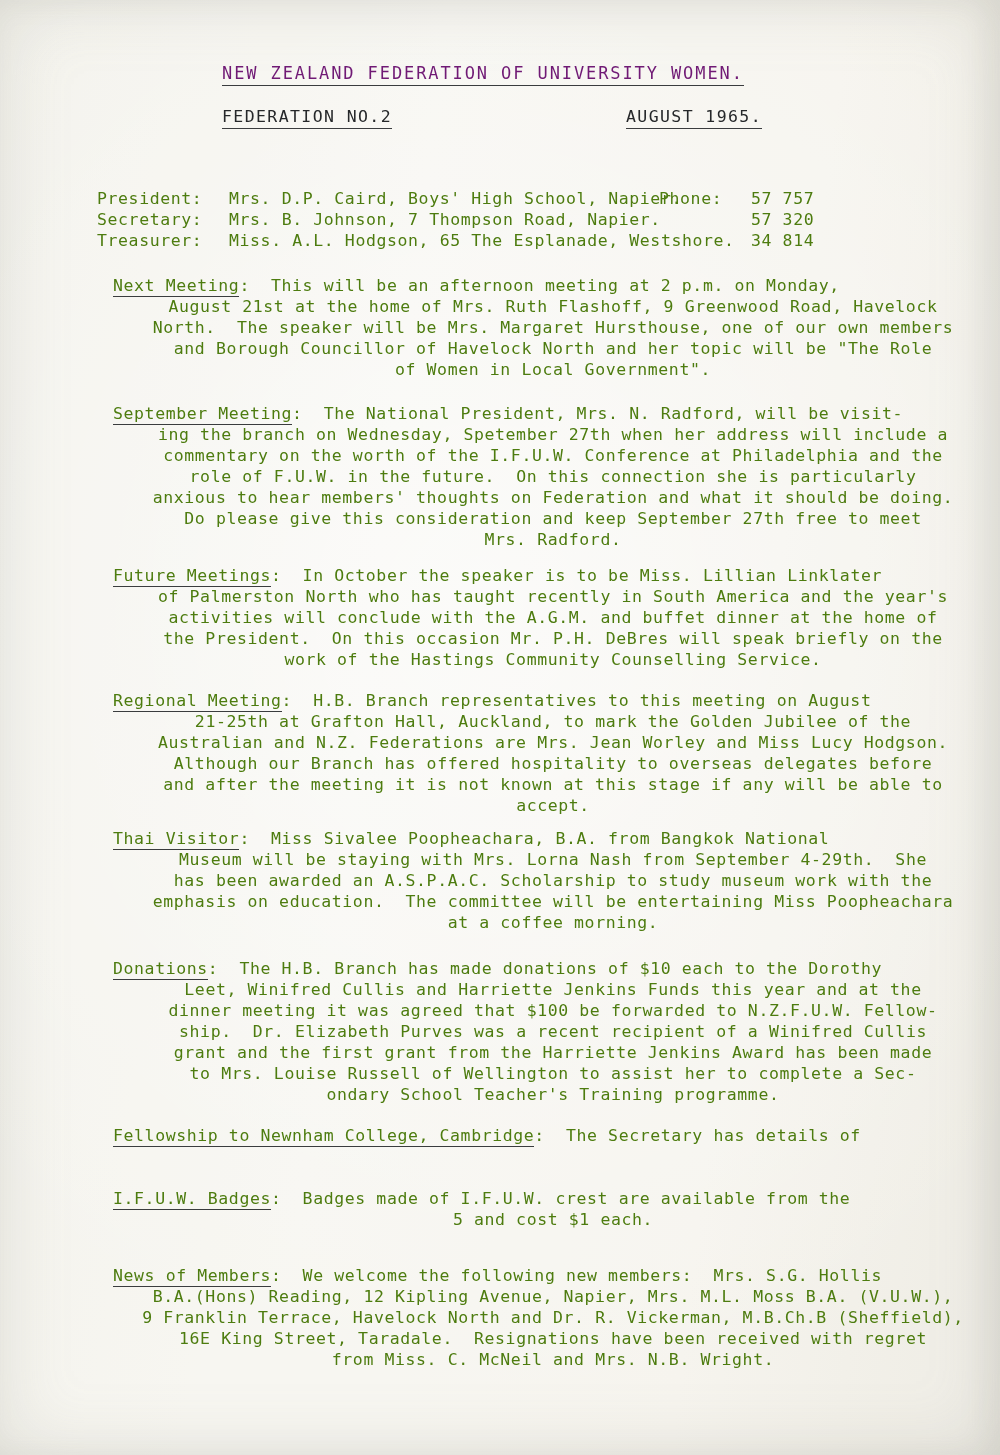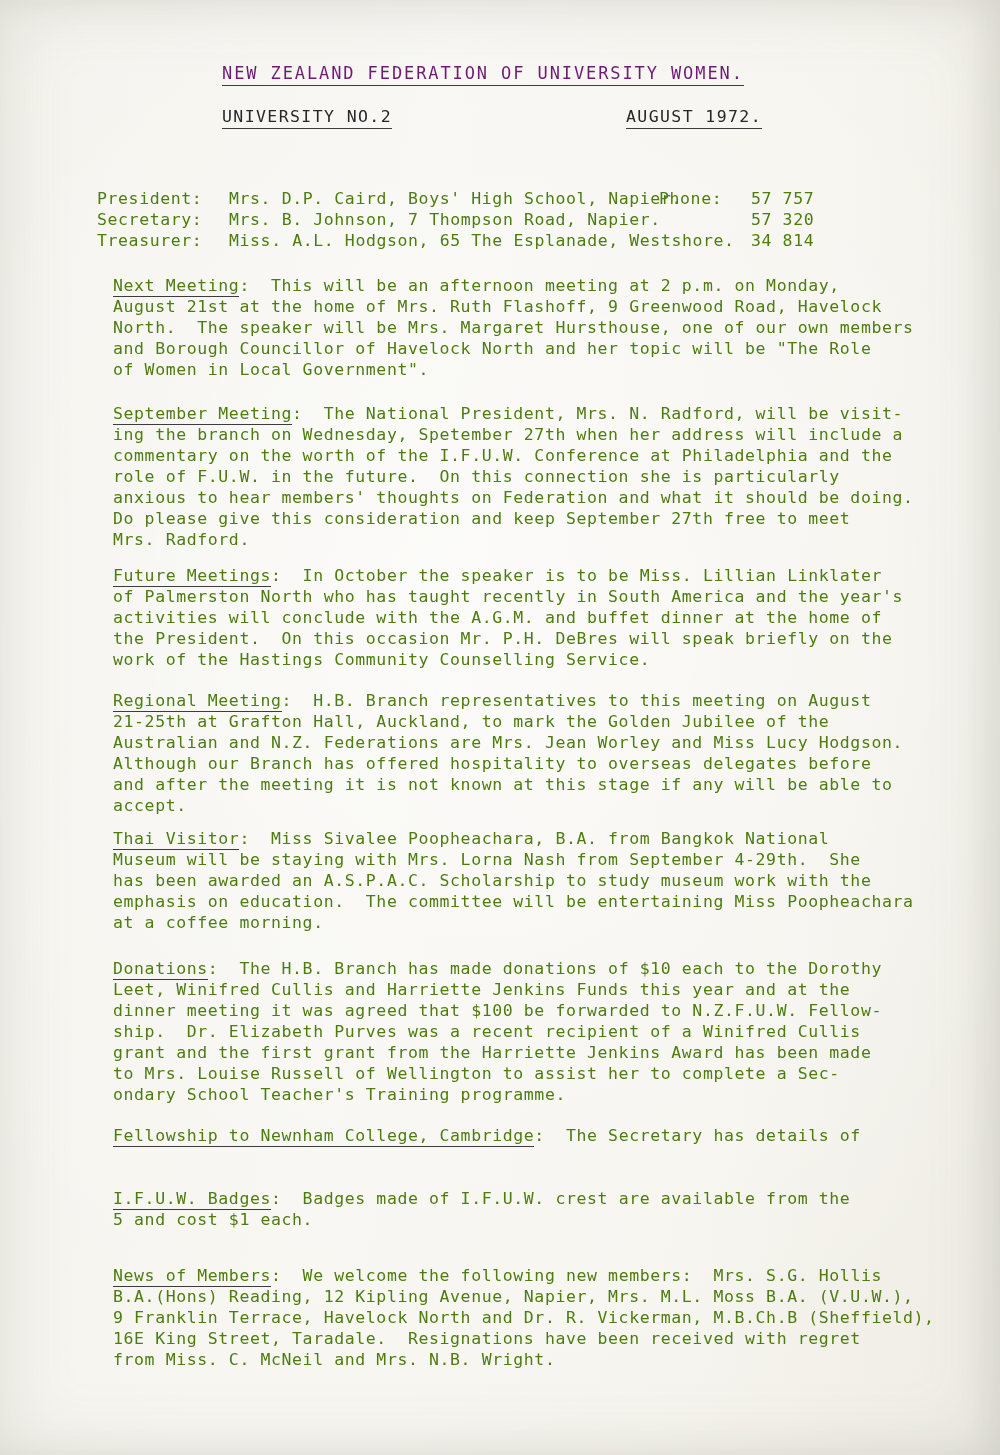--- a/index.html
+++ b/index.html
@@ -97,21 +97,21 @@
   .off-role   { width: 132px; }
   .off-detail { width: 430px; }
   .off-phone-label { width: 92px; }
   .off-phone  { width: 90px; }
 
   .section {
     position: absolute;
     left: 113px;
     width: 880px;
   }
-  .sec-line { white-space: pre; }
+  .sec-line { white-space: pre; text-align: center; }
 
   
   .first-line { white-space: pre; }
   .first-line .hd {
     border-bottom: 1.5px solid #3a3c3e;
     padding-bottom: 0.5px;
   }
 </style>
 </head>
 <body>
@@ -119,22 +119,22 @@
 <div class="page">
   <div class="paper-tint"></div>
 
   <div class="content">
 
     <div class="title-block">
       <div class="doc-title">NEW ZEALAND FEDERATION OF UNIVERSITY WOMEN.</div>
     </div>
 
     <div class="subtitle-row">
-      <span class="sub-item">UNIVERSITY NO.2</span>
-      <span class="sub-item">AUGUST 1972.</span>
+      <span class="sub-item">FEDERATION NO.2</span>
+      <span class="sub-item">AUGUST 1965.</span>
     </div>
 
     <div class="officers tw" id="officers"><div class="officer-row"><span class="off-role">President:</span><span class="off-detail">Mrs. D.P. Caird, Boys' High School, Napier.</span><span class="off-phone-label">Phone:</span><span class="off-phone">57 757</span></div><div class="officer-row"><span class="off-role">Secretary:</span><span class="off-detail">Mrs. B. Johnson, 7 Thompson Road, Napier.</span><span class="off-phone-label"></span><span class="off-phone">57 320</span></div><div class="officer-row"><span class="off-role">Treasurer:</span><span class="off-detail">Miss. A.L. Hodgson, 65 The Esplanade, Westshore.</span><span class="off-phone-label"></span><span class="off-phone">34 814</span></div></div>
 
     <div id="sections-host">
         <div class="section tw" style="top: 275px;"><div class="first-line"><span class="hd">Next Meeting</span><span>:  This will be an afternoon meeting at 2 p.m. on Monday,</span></div><div class="sec-line">August 21st at the home of Mrs. Ruth Flashoff, 9 Greenwood Road, Havelock</div><div class="sec-line">North.  The speaker will be Mrs. Margaret Hursthouse, one of our own members</div><div class="sec-line">and Borough Councillor of Havelock North and her topic will be "The Role</div><div class="sec-line">of Women in Local Government".</div></div>
         <div class="section tw" style="top: 403px;"><div class="first-line"><span class="hd">September Meeting</span><span>:  The National President, Mrs. N. Radford, will be visit-</span></div><div class="sec-line">ing the branch on Wednesday, Spetember 27th when her address will include a</div><div class="sec-line">commentary on the worth of the I.F.U.W. Conference at Philadelphia and the</div><div class="sec-line">role of F.U.W. in the future.  On this connection she is particularly</div><div class="sec-line">anxious to hear members' thoughts on Federation and what it should be doing.</div><div class="sec-line">Do please give this consideration and keep September 27th free to meet</div><div class="sec-line">Mrs. Radford.</div></div>
         <div class="section tw" style="top: 565px;"><div class="first-line"><span class="hd">Future Meetings</span><span>:  In October the speaker is to be Miss. Lillian Linklater</span></div><div class="sec-line">of Palmerston North who has taught recently in South America and the year's</div><div class="sec-line">activities will conclude with the A.G.M. and buffet dinner at the home of</div><div class="sec-line">the President.  On this occasion Mr. P.H. DeBres will speak briefly on the</div><div class="sec-line">work of the Hastings Community Counselling Service.</div></div>
         <div class="section tw" style="top: 690px;"><div class="first-line"><span class="hd">Regional Meeting</span><span>:  H.B. Branch representatives to this meeting on August</span></div><div class="sec-line">21-25th at Grafton Hall, Auckland, to mark the Golden Jubilee of the</div><div class="sec-line">Australian and N.Z. Federations are Mrs. Jean Worley and Miss Lucy Hodgson.</div><div class="sec-line">Although our Branch has offered hospitality to overseas delegates before</div><div class="sec-line">and after the meeting it is not known at this stage if any will be able to</div><div class="sec-line">accept.</div></div>
         <div class="section tw" style="top: 828px;"><div class="first-line"><span class="hd">Thai Visitor</span><span>:  Miss Sivalee Poopheachara, B.A. from Bangkok National</span></div><div class="sec-line">Museum will be staying with Mrs. Lorna Nash from September 4-29th.  She</div><div class="sec-line">has been awarded an A.S.P.A.C. Scholarship to study museum work with the</div><div class="sec-line">emphasis on education.  The committee will be entertaining Miss Poopheachara</div><div class="sec-line">at a coffee morning.</div></div>

